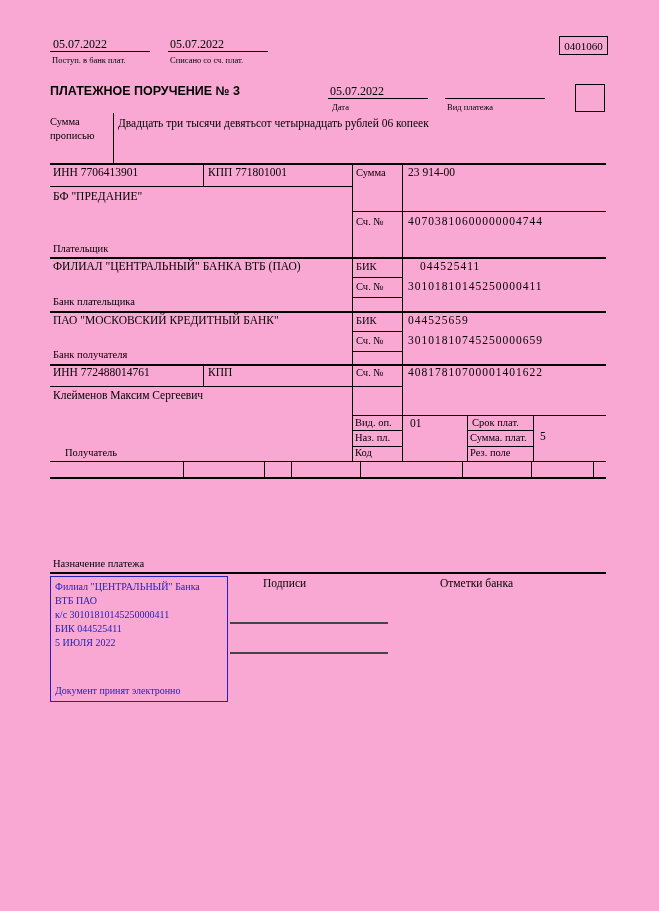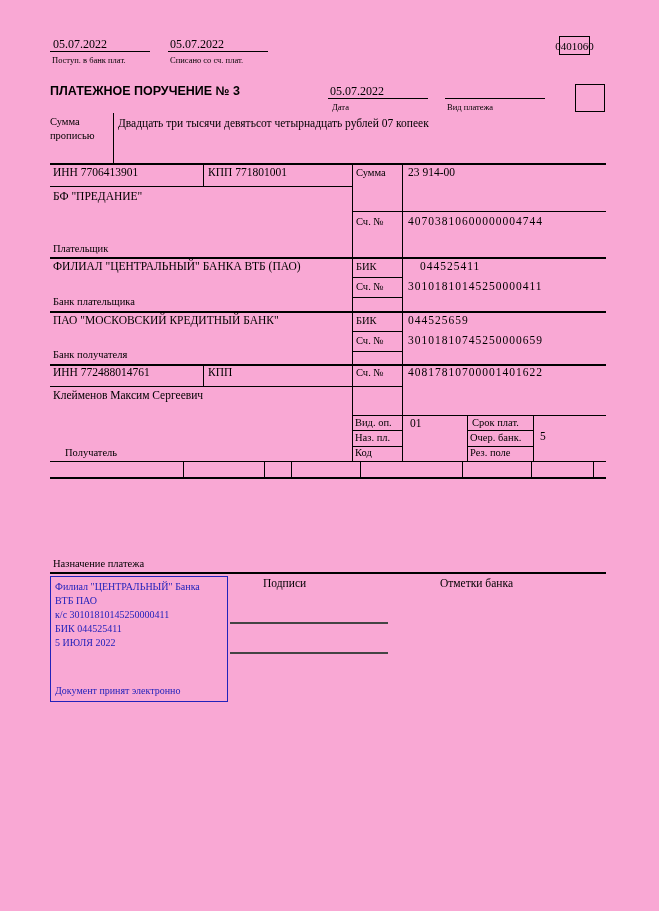--- a/index.html
+++ b/index.html
@@ -31,36 +31,36 @@
 <div class="page">
 
   <div class="abs t12" style="left:53px; top:37px;">05.07.2022</div>
   <div class="hline" style="left:50px; top:51px; width:100px;"></div>
   <div class="abs t85" style="left:52px; top:55px;">Поступ. в банк плат.</div>
 
   <div class="abs t12" style="left:170px; top:37px;">05.07.2022</div>
   <div class="hline" style="left:168px; top:51px; width:100px;"></div>
   <div class="abs t85" style="left:170px; top:55px;">Списано со сч. плат.</div>
 
-  <div class="box code-box" style="left:559px; top:36px; width:31px; height:19px;">
+  <div class="box code-box" style="left:559px; top:36px; width:49px; height:19px;">
     <span>0401060</span>
   </div>
 
   <div class="abs title" style="left:50px; top:84px;">ПЛАТЕЖНОЕ ПОРУЧЕНИЕ № 3</div>
   <div class="abs t12" style="left:330px; top:84px;">05.07.2022</div>
   <div class="hline" style="left:328px; top:98px; width:100px;"></div>
   <div class="abs t85" style="left:332px; top:102px;">Дата</div>
   <div class="hline" style="left:445px; top:98px; width:100px;"></div>
   <div class="abs t85" style="left:447px; top:102px;">Вид платежа</div>
   <div class="box" style="left:575px; top:84px; width:30px; height:28px;"></div>
 
   <div class="abs t105" style="left:50px; top:116px;">Сумма</div>
   <div class="abs t105" style="left:50px; top:130px;">прописью</div>
   <div class="vline" style="left:113px; top:113px; height:50px;"></div>
-  <div class="abs t115 wrap" style="left:118px; top:117px; width:480px;">Двадцать три тысячи девятьсот четырнадцать рублей 07 копеек</div>
+  <div class="abs t115 wrap" style="left:118px; top:117px; width:480px;">Двадцать три тысячи девятьсот четырнадцать рублей 06 копеек</div>
 
   <div class="hline2" style="left:50px; top:163px; width:556px;"></div>
   <div class="hline" style="left:50px; top:186px; width:302px;"></div>
   <div class="vline" style="left:203px; top:163px; height:23px;"></div>
   <div class="vline" style="left:352px; top:163px; height:298px;"></div>
   <div class="vline" style="left:402px; top:163px; height:298px;"></div>
   <div class="hline" style="left:352px; top:211px; width:254px;"></div>
   <div class="hline2" style="left:50px; top:257px; width:556px;"></div>
   <div class="hline" style="left:352px; top:277px; width:50px;"></div>
   <div class="hline" style="left:352px; top:297px; width:50px;"></div>
@@ -114,21 +114,21 @@
   <div class="abs t115" style="left:53px; top:366px;">ИНН 772488014761</div>
   <div class="abs t115" style="left:208px; top:366px;">КПП</div>
   <div class="abs t105" style="left:356px; top:367px;">Сч. №</div>
   <div class="abs t115 num" style="left:408px; top:366px;">40817810700001401622</div>
   <div class="abs t115" style="left:53px; top:389px;">Клейменов Максим Сергеевич</div>
 
   <div class="abs t105" style="left:355px; top:417px;">Вид. оп.</div>
   <div class="abs t115" style="left:410px; top:417px;">01</div>
   <div class="abs t105" style="left:472px; top:417px;">Срок плат.</div>
   <div class="abs t105" style="left:355px; top:432px;">Наз. пл.</div>
-  <div class="abs t105" style="left:470px; top:432px;">Очер. банк.</div>
+  <div class="abs t105" style="left:470px; top:432px;">Сумма. плат.</div>
   <div class="abs t115" style="left:540px; top:430px;">5</div>
   <div class="abs t105" style="left:53px; top:447px;margin-left:12px;">Получатель</div>
   <div class="abs t105" style="left:355px; top:447px;">Код</div>
   <div class="abs t105" style="left:470px; top:447px;">Рез. поле</div>
 
   <div class="abs t105" style="left:53px; top:558px;">Назначение платежа</div>
   <div class="hline2" style="left:50px; top:572px; width:556px;"></div>
 
   <div class="stamp">
     <div>Филиал "ЦЕНТРАЛЬНЫЙ" Банка</div>

